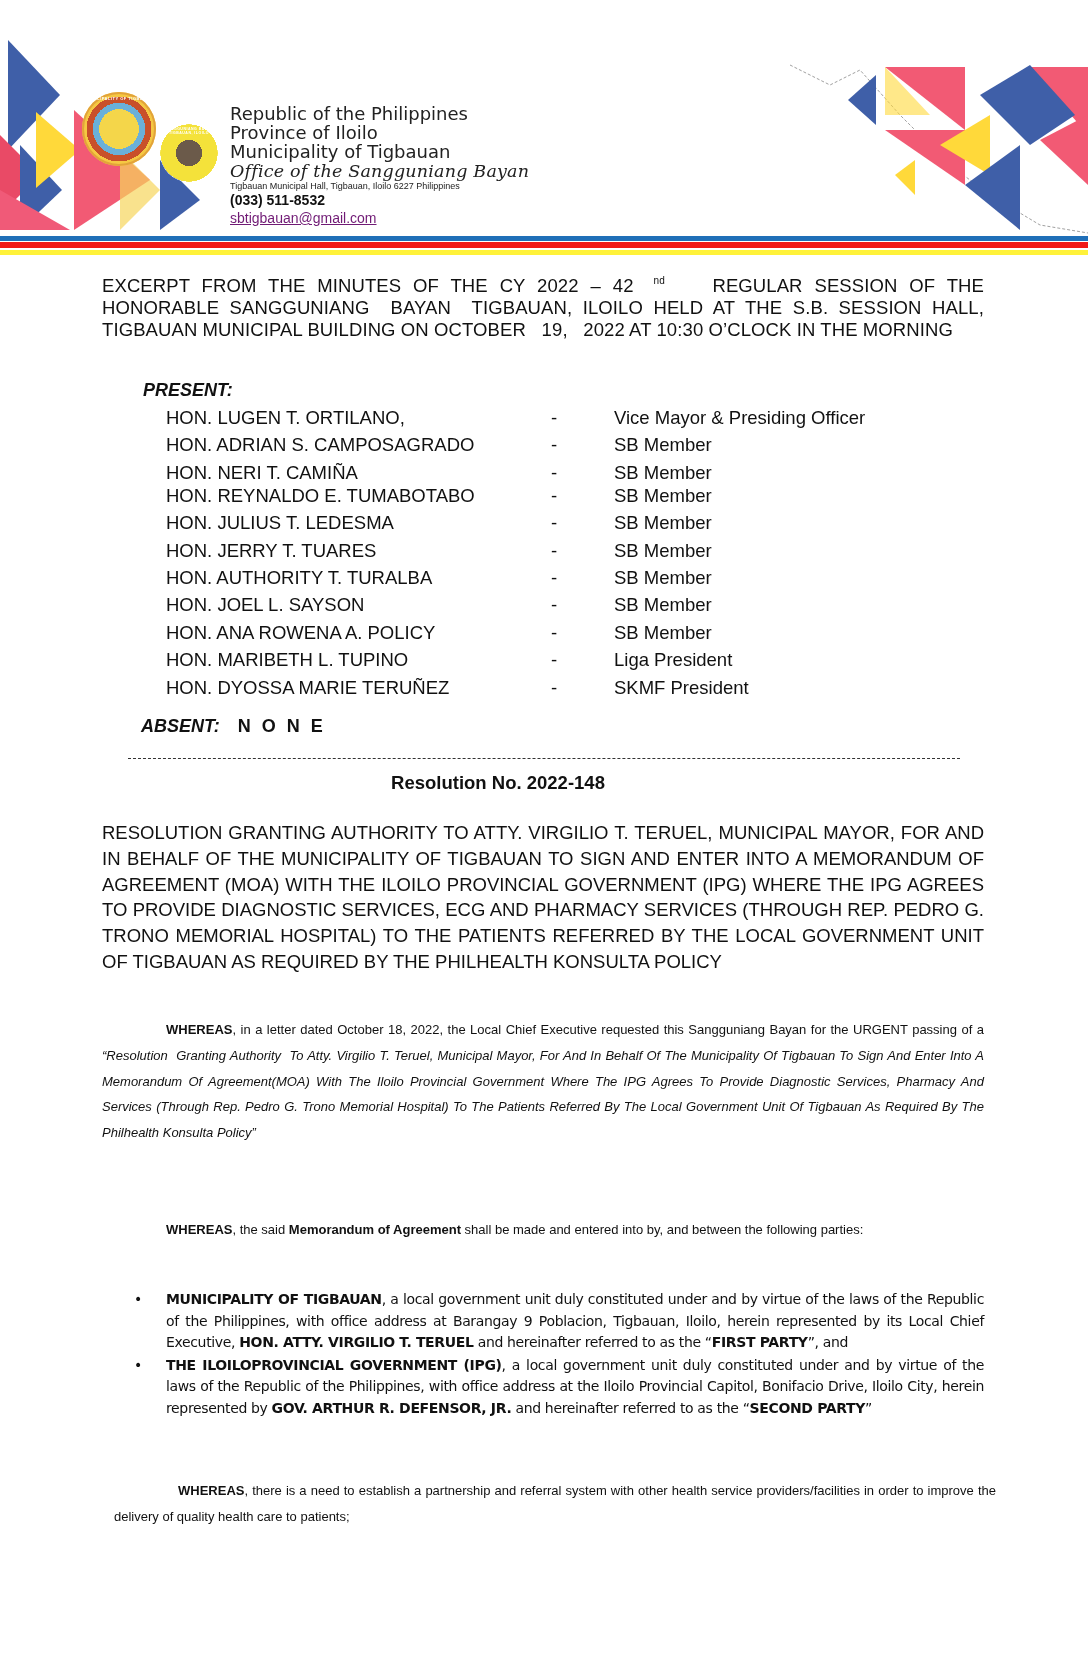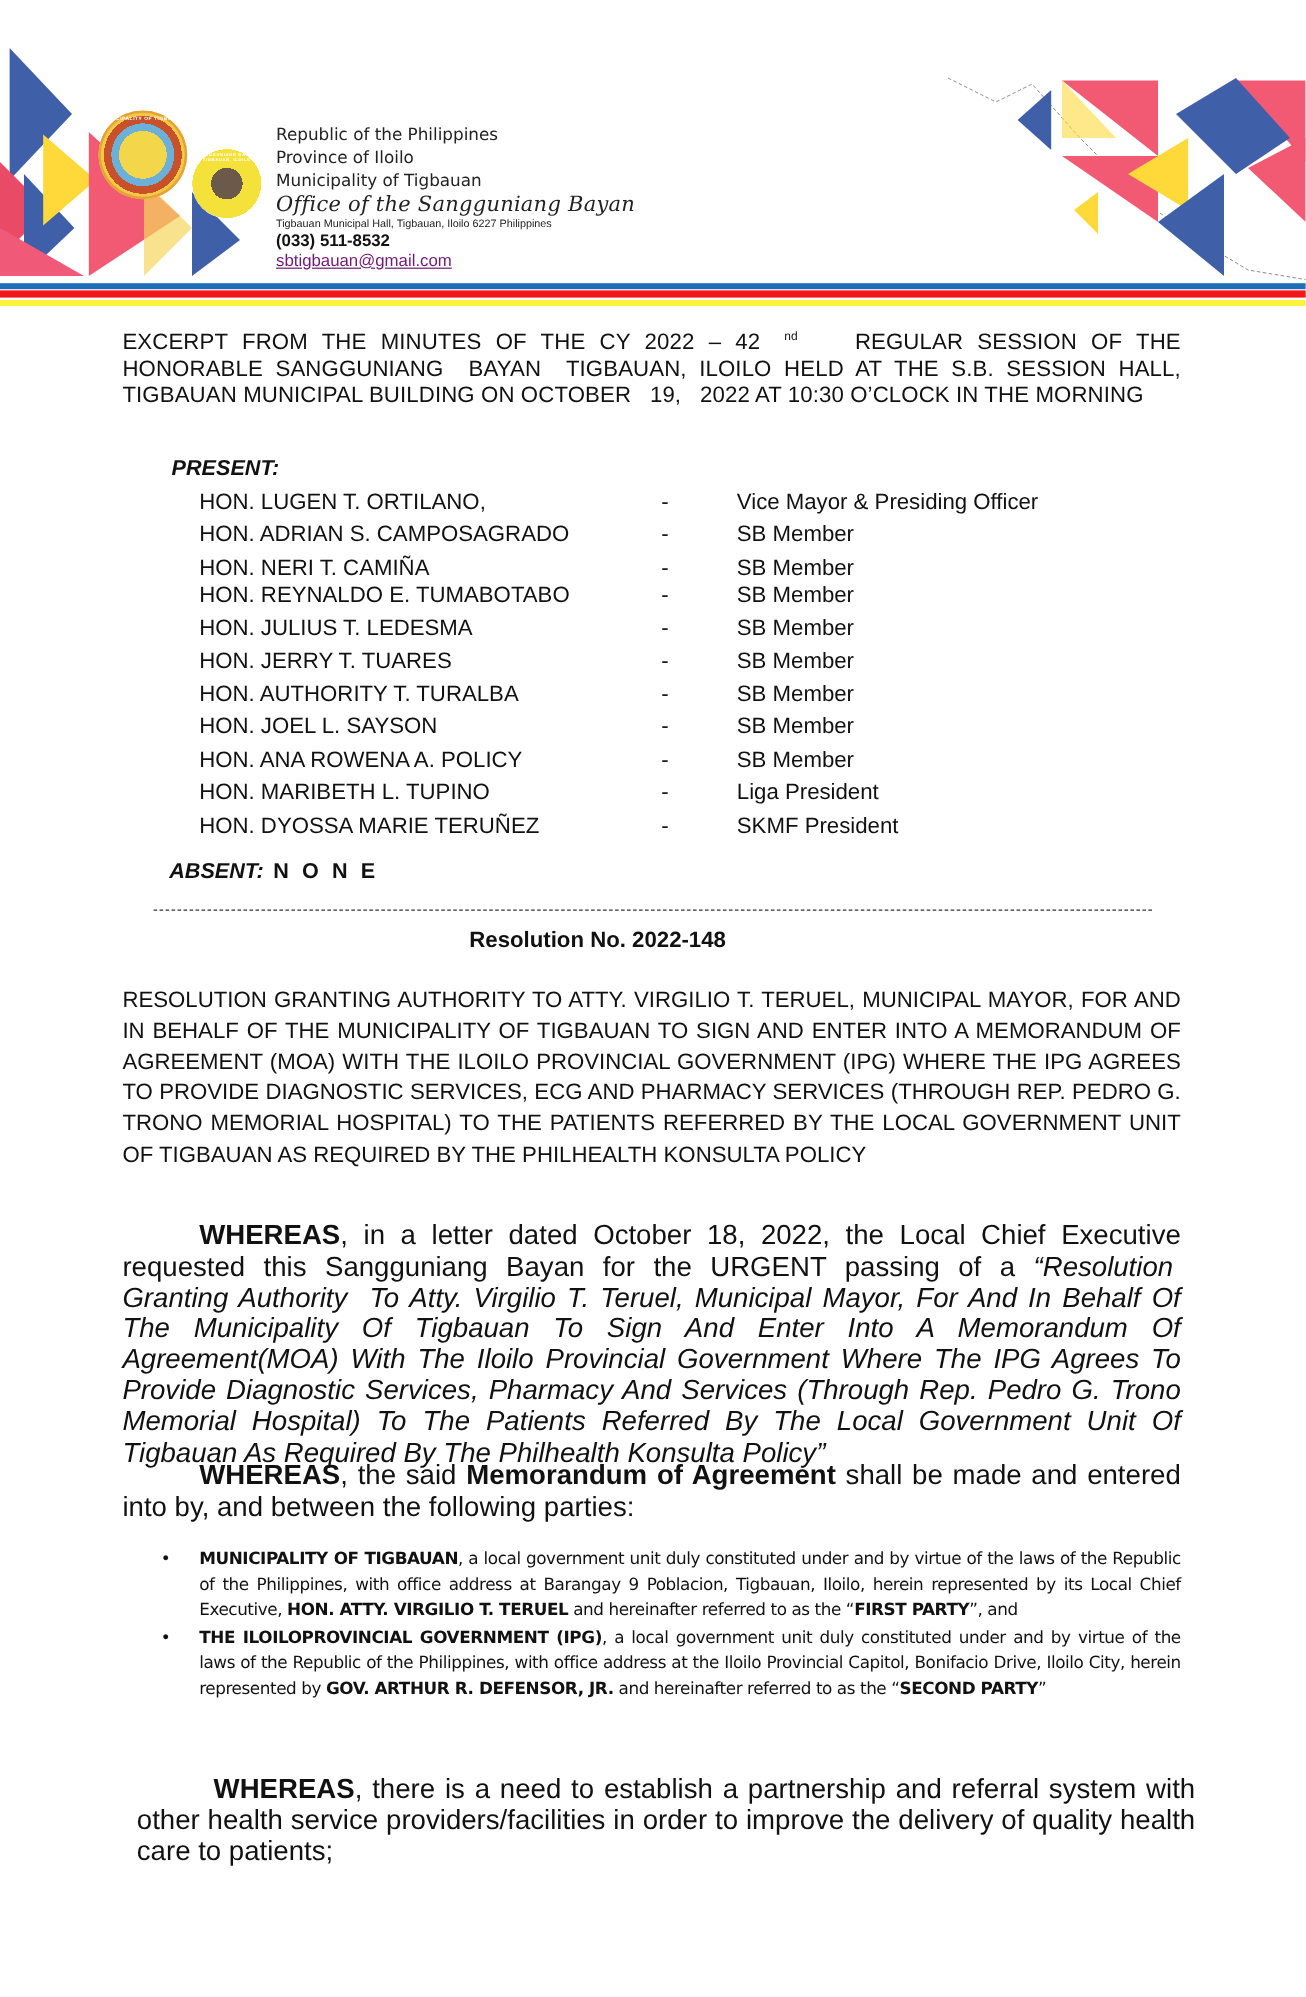--- a/index.html
+++ b/index.html
@@ -12,21 +12,21 @@
   .deco-right { position: absolute; left: 790px; top: 55px; width: 298px; height: 180px; }
   .seal { position: absolute; border-radius: 50%; }
   .seal-muni { left: 82px; top: 92px; width: 74px; height: 74px;
                background: radial-gradient(circle, #f4d64a 0 38%, #6ab0d8 38% 50%, #c8502a 50% 62%, #f5c842 62% 72%, #b8332b 72% 100%);
                box-shadow: 0 0 0 2px #e2a33a inset; }
   .seal-sb { left: 160px; top: 124px; width: 58px; height: 58px;
              background: radial-gradient(circle, #6b5a4a 0 32%, #f4e23a 32% 70%, #ffffff 70% 78%, #2a3f8a 78% 100%); }
   .seal-text { position:absolute; font-size:6px; font-weight:bold; color:#fff; width:100%; text-align:center; top:6px; letter-spacing:0.5px; }
 
   .lh-text { position: absolute; left: 230px; top: 104px; }
-  .lh-line { font-family: "DejaVu Sans", sans-serif; font-size: 14px; line-height: 19px; color: #222; }
+  .lh-line { font-family: "DejaVu Sans", sans-serif; font-size: 18px; line-height: 19px; color: #222; }
   .lh-office { font-family: "DejaVu Serif", serif; font-style: italic; font-size: 17.5px; line-height: 20px; color: #222; letter-spacing: 0.2px; }
   .lh-address { font-size: 9px; line-height: 11px; color: #222; }
   .lh-phone { font-size: 14px; font-weight: bold; line-height: 17px; color: #111; }
   .lh-email { font-size: 14px; line-height: 17px; color: #701a75; text-decoration: underline; }
 
   .stripe { position: absolute; left: 0; width: 1088px; }
   .stripe-blue { top: 236px; height: 5px; }
   .stripe-red { top: 242px; height: 6px; }
   .stripe-yellow { top: 250px; height: 5px; }
 
@@ -38,29 +38,29 @@
   .present-label { position: absolute; left: 143px; top: 380px; font-size: 18px; font-weight: bold; font-style: italic; }
   .attendance { position: absolute; left: 166px; top: 407px; width: 760px; }
   .att-row { position: relative; height: 27.4px; font-size: 18.5px; }
   .att-row.tight { height: 23px; }
   .att-name { position: absolute; left: 0; top: 0; }
   .att-dash { position: absolute; left: 385px; top: 0; }
   .att-role { position: absolute; left: 448px; top: 0; }
 
   .absent { position: absolute; left: 141px; top: 716px; font-size: 18px; }
   .absent .lbl { font-weight: bold; font-style: italic; }
-  .absent .val { font-weight: bold; letter-spacing: 3px; margin-left: 8px; }
+  .absent .val { font-weight: bold; letter-spacing: 3px; margin-left: 18px; }
 
   .separator { position: absolute; left: 128px; top: 758px; width: 832px; height: 0;
                border-top: 1.5px dashed #333; }
   .res-no { position: absolute; left: 0; width: 996px; top: 772px; text-align: center; font-size: 18.5px; font-weight: bold; }
 
   .res-title { top: 820px; font-size: 18.5px; line-height: 25.8px; text-align: justify; text-align-last: left; }
 
-  .para { font-size: 23px; line-height: 25.8px; text-align: justify; }
+  .para { font-size: 13px; line-height: 25.8px; text-align: justify; }
   .para .lead { display: inline-block; width: 64px; }
   .p1 { top: 1017px; }
   .p2 { top: 1217px; }
   .p3 { top: 1466px; }
 
   .parties { position: absolute; left: 134px; top: 1289px; width: 850px; margin: 0; padding: 0; list-style: none; }
   .party { position: relative; padding-left: 32px; font-family: "DejaVu Sans", sans-serif; font-size: 14px;
            line-height: 21.5px; text-align: justify; letter-spacing: -0.35px; color: #111; }
   .party .bullet { position: absolute; left: 0; top: 0; font-size: 14px; }
   .party + .party { margin-top: 1px; }

